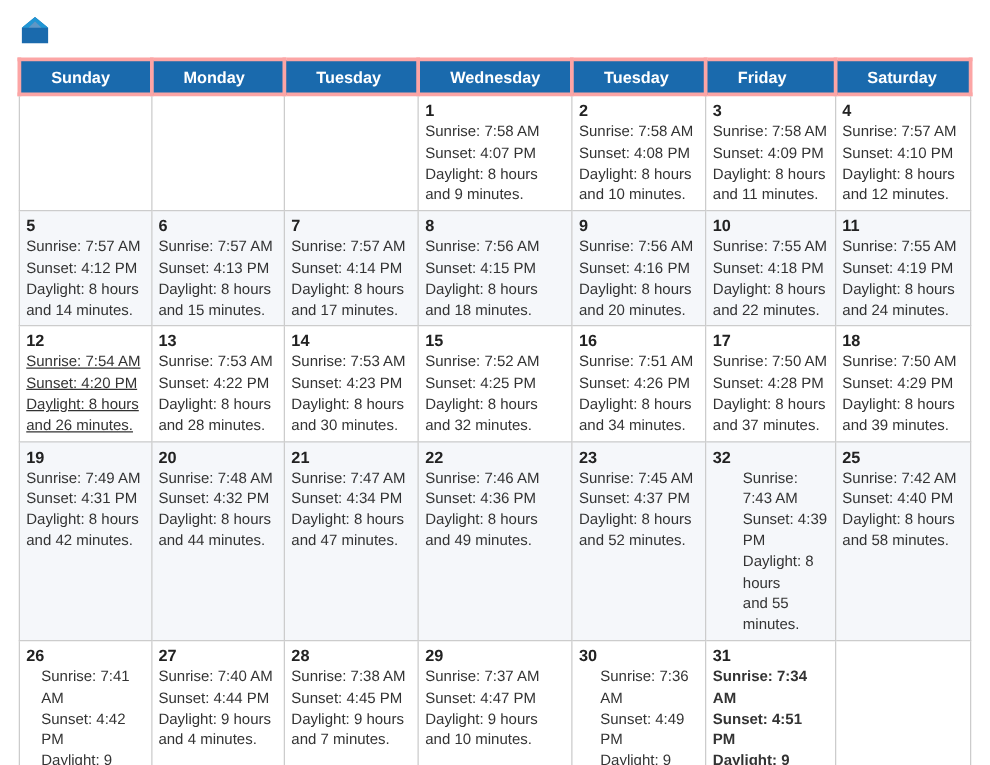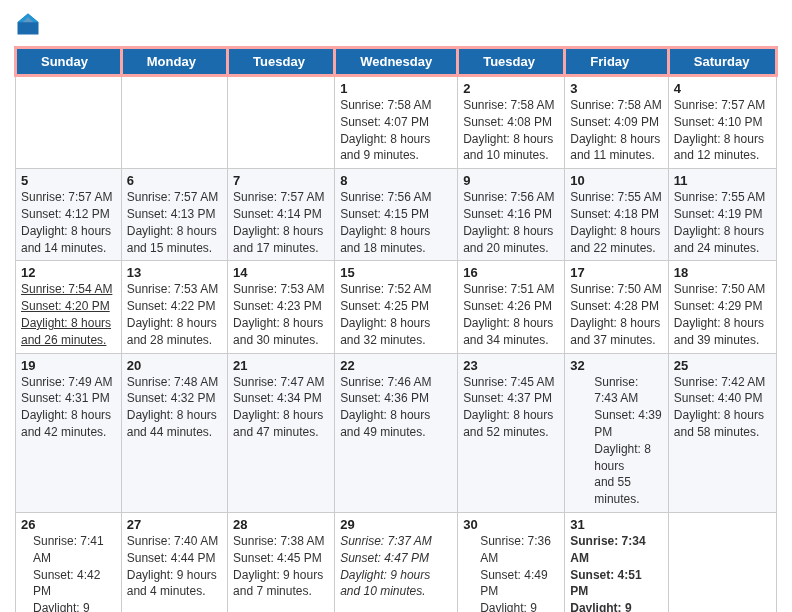--- a/index.html
+++ b/index.html
@@ -337,21 +337,21 @@
           </td>
           <td>
             <div class="cell-day">28</div>
             <div class="cell-info" style="white-space: pre-line;">Sunrise: 7:38 AM
 Sunset: 4:45 PM
 Daylight: 9 hours
 and 7 minutes.</div>
           </td>
           <td>
             <div class="cell-day">29</div>
-            <div class="cell-info" style="white-space: pre-line; font-style: italic;">Sunrise: 7:37 AM
+            <div class="cell-info" style="white-space: pre-line;">Sunrise: 7:37 AM
 Sunset: 4:47 PM
 Daylight: 9 hours
 and 10 minutes.</div>
           </td>
           <td>
             <div class="cell-day">30</div>
             <div class="cell-info" style="white-space: pre-line; margin-left: 17px;">Sunrise: 7:36 AM
 Sunset: 4:49 PM
 Daylight: 9 hours
 and 13 minutes.</div>

